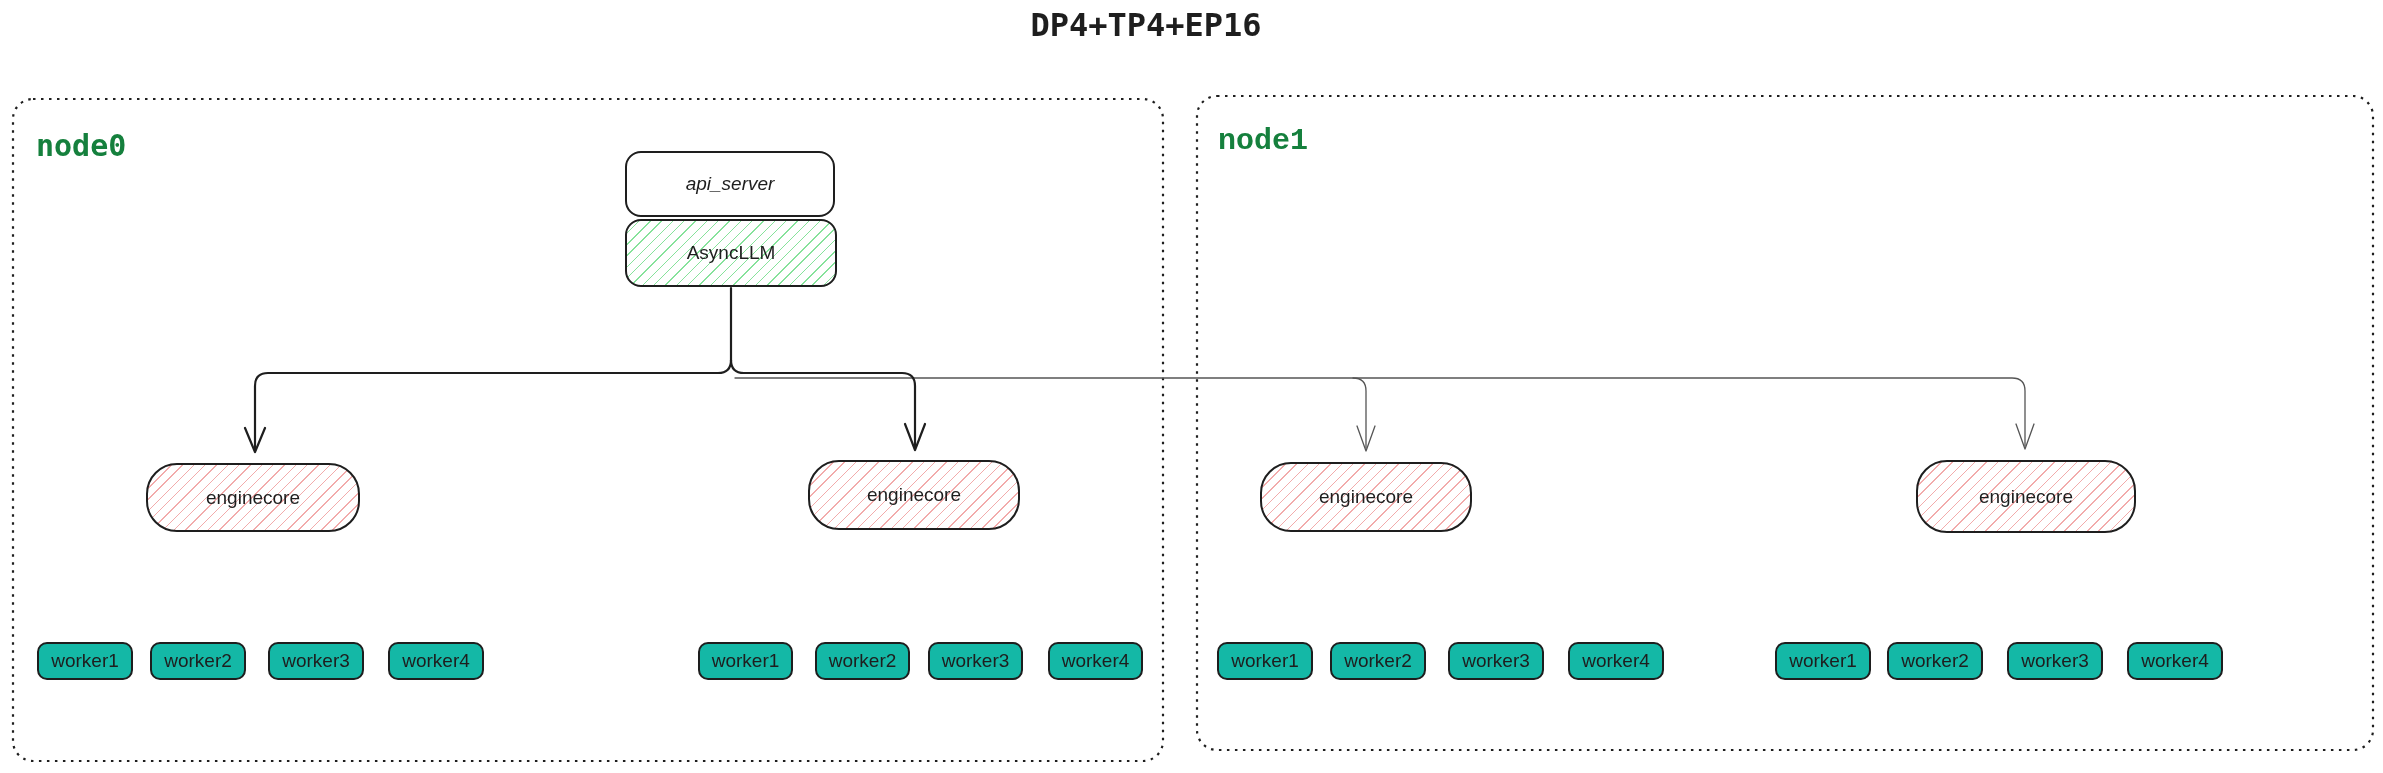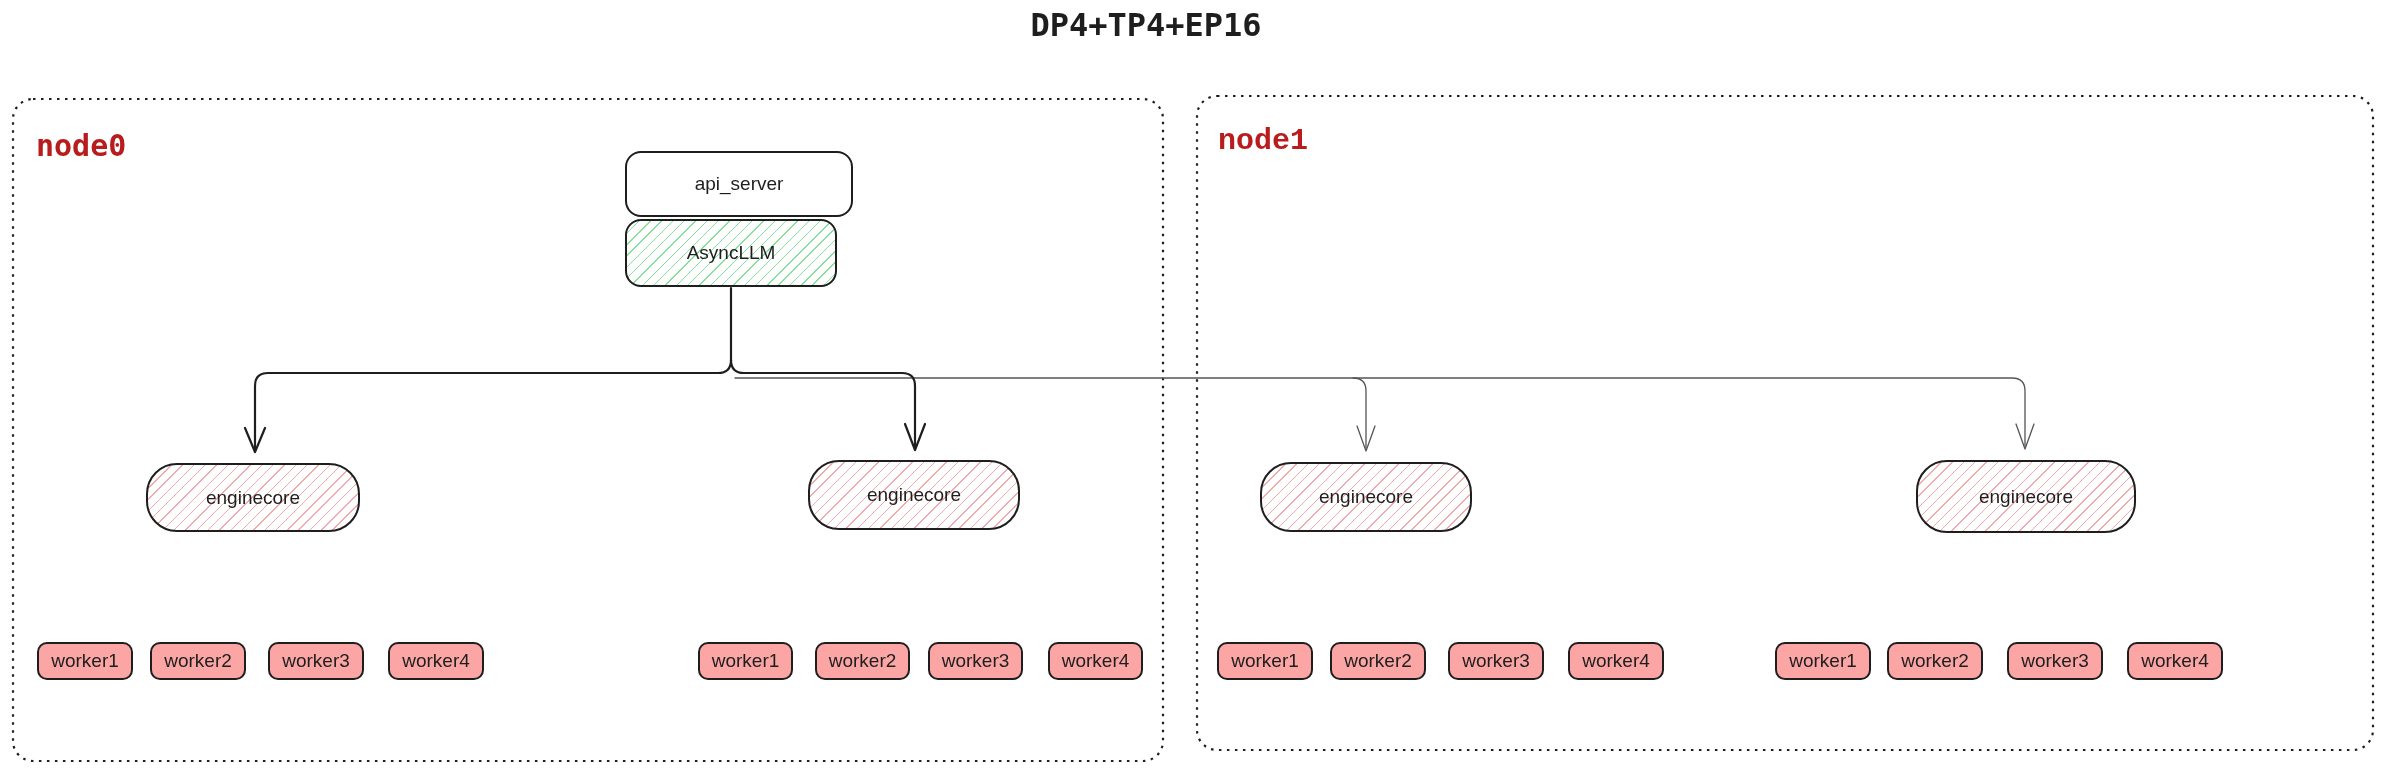--- a/index.html
+++ b/index.html
@@ -13,42 +13,42 @@
   }
   #connectors{position:absolute;left:0;top:0;}
   .title{
     position:absolute;left:1016px;top:6px;width:260px;
     font:bold 32px "DejaVu Sans Mono", monospace;
     color:#1e1e1e;white-space:nowrap;text-align:center;
   }
   .node-label{
     position:absolute;
     font:bold 30px "DejaVu Sans Mono", monospace;
-    color:#b91c1c;white-space:nowrap;
+    color:#15803d;white-space:nowrap;
   }
   .box{
     position:absolute;
     box-sizing:border-box;
     background:#ffffff;
     border:2.5px solid #1e1e1e;
     display:flex;align-items:center;justify-content:center;
     font-size:19px;color:#1e1e1e;white-space:nowrap;
   }
   .rad16{border-radius:16px;}
   .rad20{border-radius:31px;}
   .hatch-green{
     background-image:repeating-linear-gradient(135deg,#86e29b 0px,#86e29b 1px,transparent 1px,transparent 8px);
   }
   .hatch-red{
     background-image:repeating-linear-gradient(135deg,#f2abab 0px,#f2abab 1px,transparent 1px,transparent 8px);
   }
   .worker{
     position:absolute;top:642px;height:38px;
     box-sizing:border-box;
-    background:#fca5a5;
+    background:#14b8a6;
     border:2px solid #1e1e1e;border-radius:10px;
     display:flex;align-items:center;justify-content:center;
     font-size:19px;color:#1e1e1e;white-space:nowrap;
   }
 </style>
 </head>
 <body>
 
 <div id="canvas">
 
@@ -71,21 +71,21 @@
       <path d="M731 360 Q731 373 744 373 L902 373 Q915 373 915 386 L915 448"></path>
       <path d="M905 424 L915 450 M925 424 L915 450"></path>
     </g>
   </svg>
 
   <div class="title">DP4+TP4+EP16</div>
 
   <div class="node-label" style="left:36px;top:128px;">node0</div>
   <div class="node-label" style="left:1218px;top:124px;font-family:Liberation Mono, monospace;">node1</div>
 
-  <div class="box rad16" style="left:625px;top:151px;width:228px;height:66px;">api_server</div>
+  <div class="box rad16" style="left:625px;top:151px;width:210px;height:66px;font-style:italic;">api_server</div>
   <div class="box rad16 hatch-green" style="left:625px;top:219px;width:212px;height:68px;">AsyncLLM</div>
 
   <div class="box rad20 hatch-red" style="left:146px;top:463px;width:214px;height:69px;">enginecore</div>
   <div class="box rad20 hatch-red" style="left:808px;top:460px;width:212px;height:70px;">enginecore</div>
   <div class="box rad20 hatch-red" style="left:1260px;top:462px;width:212px;height:70px;">enginecore</div>
   <div class="box rad20 hatch-red" style="left:1916px;top:460px;width:220px;height:73px;">enginecore</div>
 
   <div class="worker" style="left:37px;width:96px;">worker1</div>
   <div class="worker" style="left:150px;width:96px;">worker2</div>
   <div class="worker" style="left:268px;width:96px;">worker3</div>

